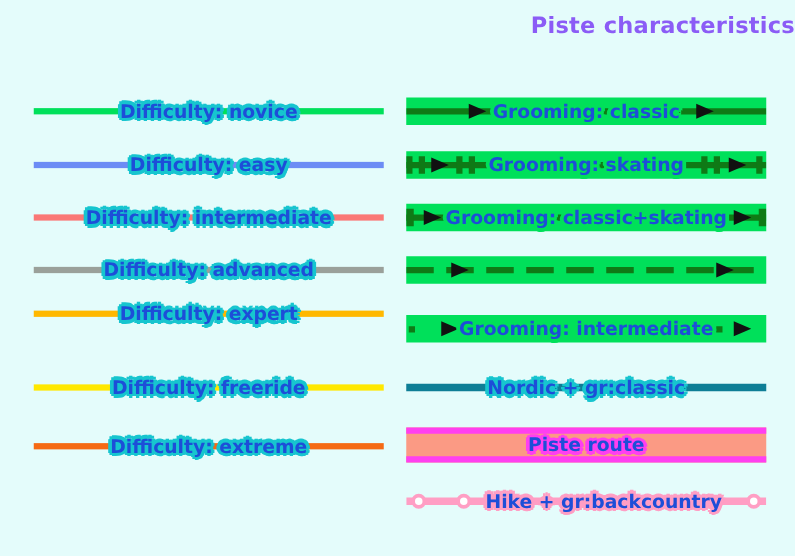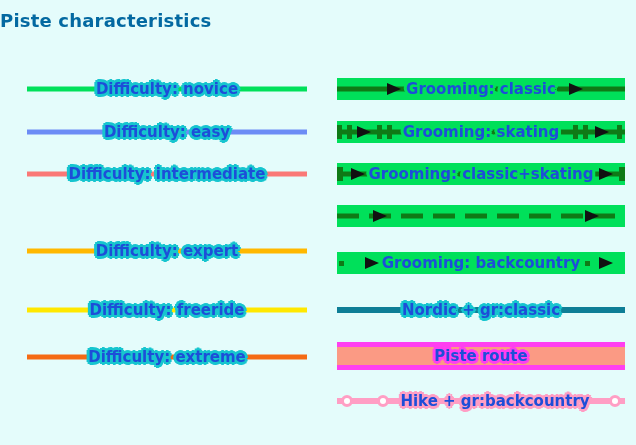--- a/index.html
+++ b/index.html
@@ -19,37 +19,37 @@
     position: absolute;
     inset: 0;
   }
 
   
   .title {
     position: absolute;
     top: 10px;
     left: 0;
     width: 636px;
-    text-align: left;
+    text-align: right;
     font-size: 18px;
     font-weight: bold;
-    color: #0369a1;
+    color: #8b5cf6;
     letter-spacing: 0.2px;
     font-family: "DejaVu Sans", sans-serif;
   }
 
   
   .row {
     position: absolute;
     display: flex;
     align-items: center;
     justify-content: center;
   }
   .col-left  { left: 27px;  width: 280px; }
-  .col-right { left: 337px; width: 288px; }
+  .col-right { left: 325px; width: 288px; }
 
   .row-art {
     position: absolute;
     left: 0;
     right: 0;
     top: 50%;
     transform: translateY(-50%);
   }
 
   .row-label {
@@ -143,20 +143,26 @@
     <span class="row-label halo-cyan">Difficulty: easy</span>
   </div>
 
   <div class="row col-left" style="top:161px;height:26px">
     <div class="row-art">
       <div class="stroke-line" style="background:#fa7876"></div>
     </div>
     <span class="row-label halo-cyan">Difficulty: intermediate</span>
   </div>
 
+  <div class="row col-left" style="top:203px;height:26px">
+    <div class="row-art">
+      <div class="stroke-line" style="background:#9aa09a"></div>
+    </div>
+    <span class="row-label halo-cyan">Difficulty: advanced</span>
+  </div>
 
   <div class="row col-left" style="top:238px;height:26px">
     <div class="row-art">
       <div class="stroke-line" style="background:#ffb800"></div>
     </div>
     <span class="row-label halo-cyan">Difficulty: expert</span>
   </div>
 
   <div class="row col-left" style="top:297px;height:26px">
     <div class="row-art">
@@ -242,21 +248,21 @@
         <svg width="288" height="22" viewBox="0 0 288 22">
           <g fill="#0f7a16">
             <rect x="2" y="9" width="5" height="5"></rect>
             <rect x="248" y="9" width="5" height="5"></rect>
           </g>
           <polygon points="28,5 42,11 28,17" fill="#111111"></polygon>
           <polygon points="262,5 276,11 262,17" fill="#111111"></polygon>
         </svg>
       </div>
     </div>
-    <span class="row-label halo-green">Grooming: backcountry</span>
+    <span class="row-label halo-green">Grooming: intermediate</span>
   </div>
 
   <div class="row col-right" style="top:297px;height:26px">
     <div class="row-art">
       <div class="nordic-line" style="background:#0e7e96"></div>
     </div>
     <span class="row-label halo-cyan">Nordic + gr:classic</span>
   </div>
 
   <div class="row col-right" style="top:340px;height:32px">

